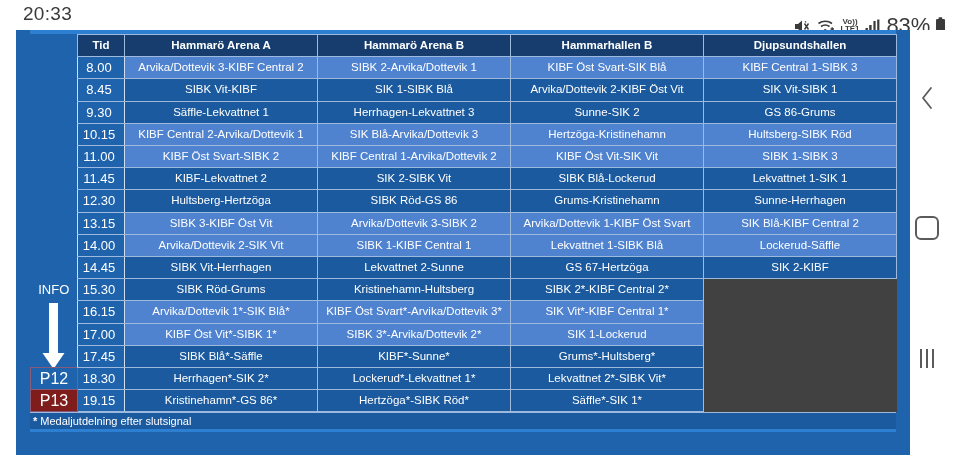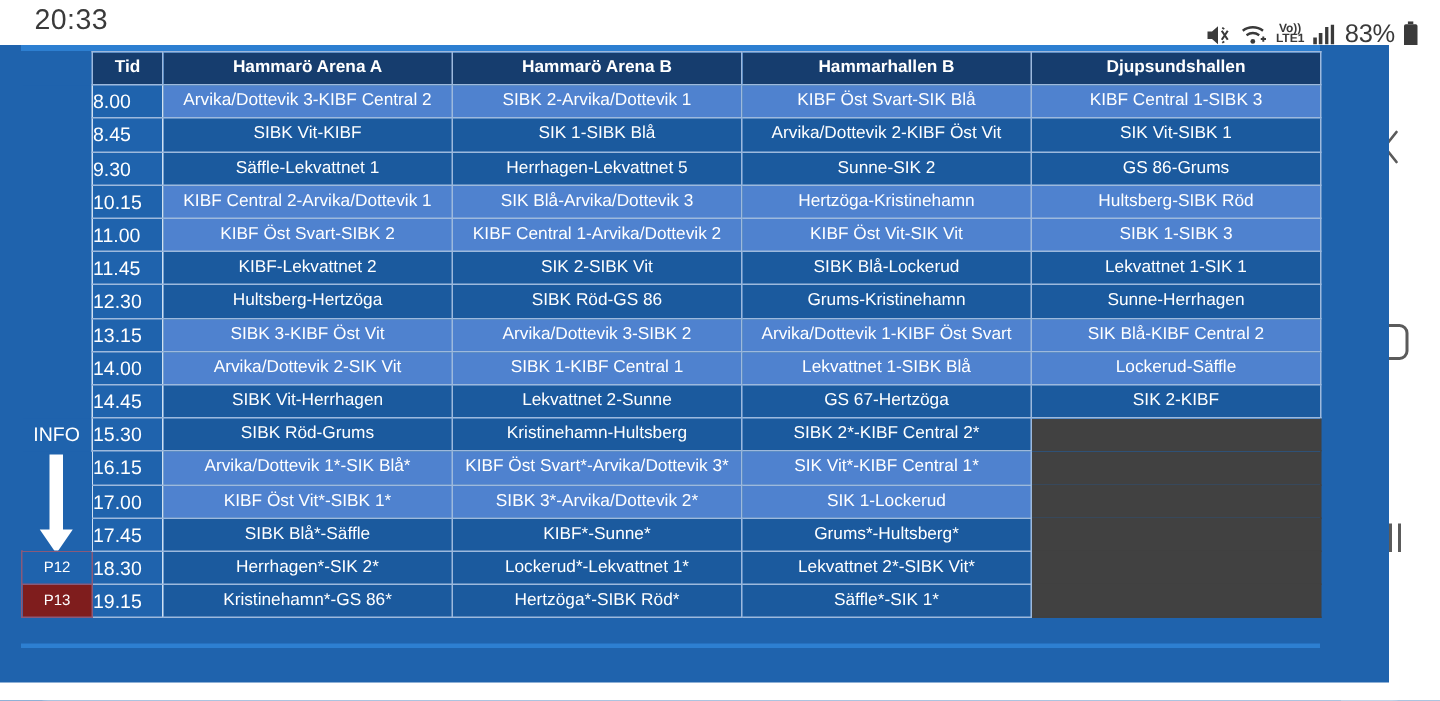--- a/index.html
+++ b/index.html
@@ -2,38 +2,38 @@
 <html><head>
 <meta charset="utf-8">
 <style>
   html,body{margin:0;padding:0;}
   body{
     width:960px;height:467px;
     background:#ffffff;
     font-family:"Liberation Sans", sans-serif;
     overflow:hidden;
   }
-  .screen{position:relative;width:960px;height:467px;background:#fff;border-radius:32px;}
+  .screen{position:relative;width:960px;height:467px;background:#fff;}
 
   
   .statusbar{
     position:absolute;left:0;top:0;width:960px;height:30px;
     background:#ffffff;
   }
   .clock{
     position:absolute;left:23px;top:3px;
     font-size:19px;color:#3a3a3a;letter-spacing:.3px;
   }
   .sysicons{
     position:absolute;right:14px;top:13px;
     display:flex;align-items:center;gap:5px;
     color:#3a3a3a;
   }
   .sysicons .ic{display:inline-flex;align-items:center;}
-  .batt-text{font-size:17px;color:#3a3a3a;letter-spacing:-.2px;}
+  .batt-text{font-size:22px;color:#3a3a3a;letter-spacing:-.2px;}
   .lte-lbl{
     display:flex;flex-direction:column;align-items:center;justify-content:center;
     line-height:.82;font-size:8px;font-weight:bold;color:#3a3a3a;
   }
 
   
   .navbar{
     position:absolute;right:0;top:30px;width:66px;height:437px;
     background:#ffffff;
   }
@@ -46,23 +46,22 @@
   .nav-home{top:178px;}
   .nav-recent{top:308px;}
   .recent-bars{display:flex;gap:4px;}
   .recent-bars i{display:block;width:2px;height:19px;background:#5b5b5b;}
   .home-sq{
     width:20px;height:20px;border:2px solid #5b5b5b;border-radius:6px;
   }
 
   
   .sheet{
-    position:absolute;left:0;top:30px;width:894px;height:425px;
+    position:absolute;left:16px;top:30px;width:894px;height:425px;
     background:#1f63ad;
-    padding-left:32px;
   }
   .topedge{
     position:absolute;left:14px;top:0px;width:866px;height:4px;
     background:#2d7fd1;
   }
 
   .tbl{
     position:absolute;left:14px;top:4px;
     border-collapse:collapse;
     table-layout:fixed;
@@ -90,34 +89,34 @@
     font-size:14px;
     font-weight:bold;
     height:25px;line-height:25px;
     border:1px solid #8fb0d8;
   }
   thead th.h-tid{color:#ffffff;}
   thead th.h-blank{background:#1f63ad;border:none;}
 
   td.tid{
     background:#1f63ad;
-    text-align:left;
+    text-align:center;
     padding-right:4px;
     font-size:13px;
     border-left:1px solid #cfe0f2;
     border-right:1px solid #cfe0f2;
   }
   td.side{
     background:#1f63ad;border:none;
     font-size:13px;text-align:center;color:#ffffff;margin-top:28px;
   }
   td.pbox{
     background:#1f63ad;
     border:1px solid #8a5a7a;
-    font-size:10px;text-align:center;color:#ffffff;
+    font-size:16px;text-align:center;color:#ffffff;
   }
   td.pbox.p13{background:#7f1d1d;}
 
   td.m{background:#1b5a9e;}
   td.m.lt{background:#4f82cf;margin-left:40px;}
   td.m.empty{background:#414141;border-color:#414141;}
 
   
   td.arrowcell{
     background:#1f63ad;border:none;position:relative;
@@ -245,21 +244,21 @@
           <tr>
             <td class="tid">8.45</td>
             <td class="m">SIBK Vit-KIBF</td>
             <td class="m">SIK 1-SIBK Blå</td>
             <td class="m">Arvika/Dottevik 2-KIBF Öst Vit</td>
             <td class="m">SIK Vit-SIBK 1</td>
           </tr>
           <tr>
             <td class="tid">9.30</td>
             <td class="m">Säffle-Lekvattnet 1</td>
-            <td class="m">Herrhagen-Lekvattnet 5</td>
+            <td class="m">Herrhagen-Lekvattnet 3</td>
             <td class="m">Sunne-SIK 2</td>
             <td class="m">GS 86-Grums</td>
           </tr>
           <tr>
             <td class="tid">10.15</td>
             <td class="m lt">KIBF Central 2-Arvika/Dottevik 1</td>
             <td class="m lt">SIK Blå-Arvika/Dottevik 3</td>
             <td class="m lt">Hertzöga-Kristinehamn</td>
             <td class="m lt">Hultsberg-SIBK Röd</td>
           </tr>
@@ -352,15 +351,19 @@
             <td class="pbox p13">P13</td>
             <td class="tid">19.15</td>
             <td class="m">Kristinehamn*-GS 86*</td>
             <td class="m">Hertzöga*-SIBK Röd*</td>
             <td class="m">Säffle*-SIK 1*</td>
             <td class="m empty"></td>
           </tr>
         </tbody>
     </table>
 
+    <div class="footnote" id="footnote" style="top: 382px;">
+      <span class="star">*</span>
+      <span>Medaljutdelning efter slutsignal</span>
+    </div>
     <div class="botedge" id="botedge" style="top: 399px;"></div>
   </div>
 </div>
 
 </body></html>

